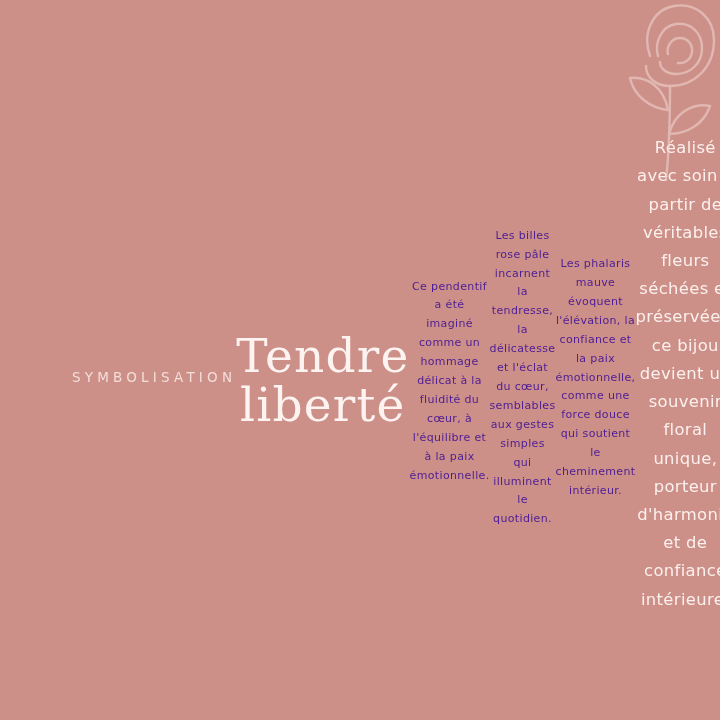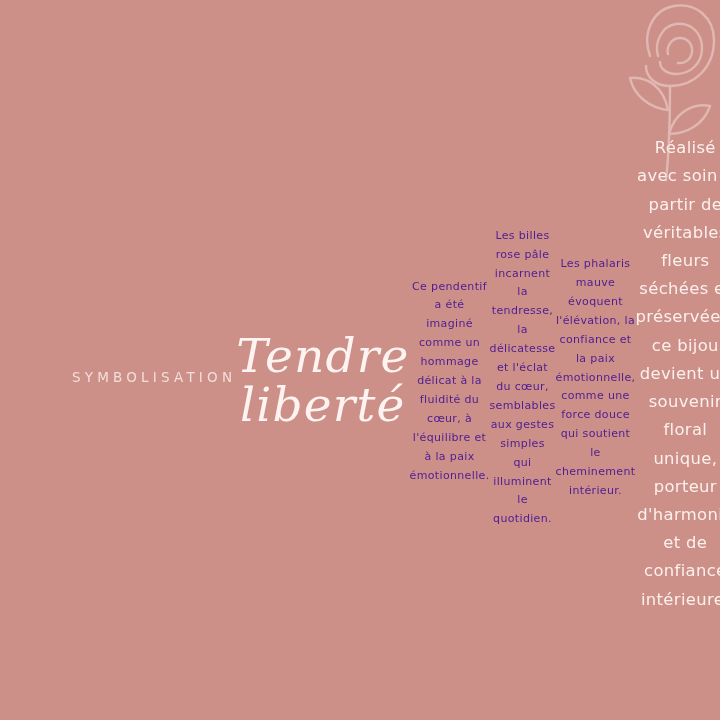--- a/index.html
+++ b/index.html
@@ -36,21 +36,20 @@
     font-size: 13.5px;
     letter-spacing: 4.2px;
     color: #f3ded9;
     text-transform: uppercase;
     font-weight: 400;
     margin: 8px 0 2px 0;
     text-align: center;
   }
   .title {
     font-family: "DejaVu Serif", serif;
-    font-style: italic;
     font-size: 47px;
     color: #fdf3f0;
     text-align: center;
     font-weight: 400;
     letter-spacing: 1.2px;
     margin: 12px 0 0 0;
     line-height: 1.05;
   }
   .divider {
     width: 392px;

